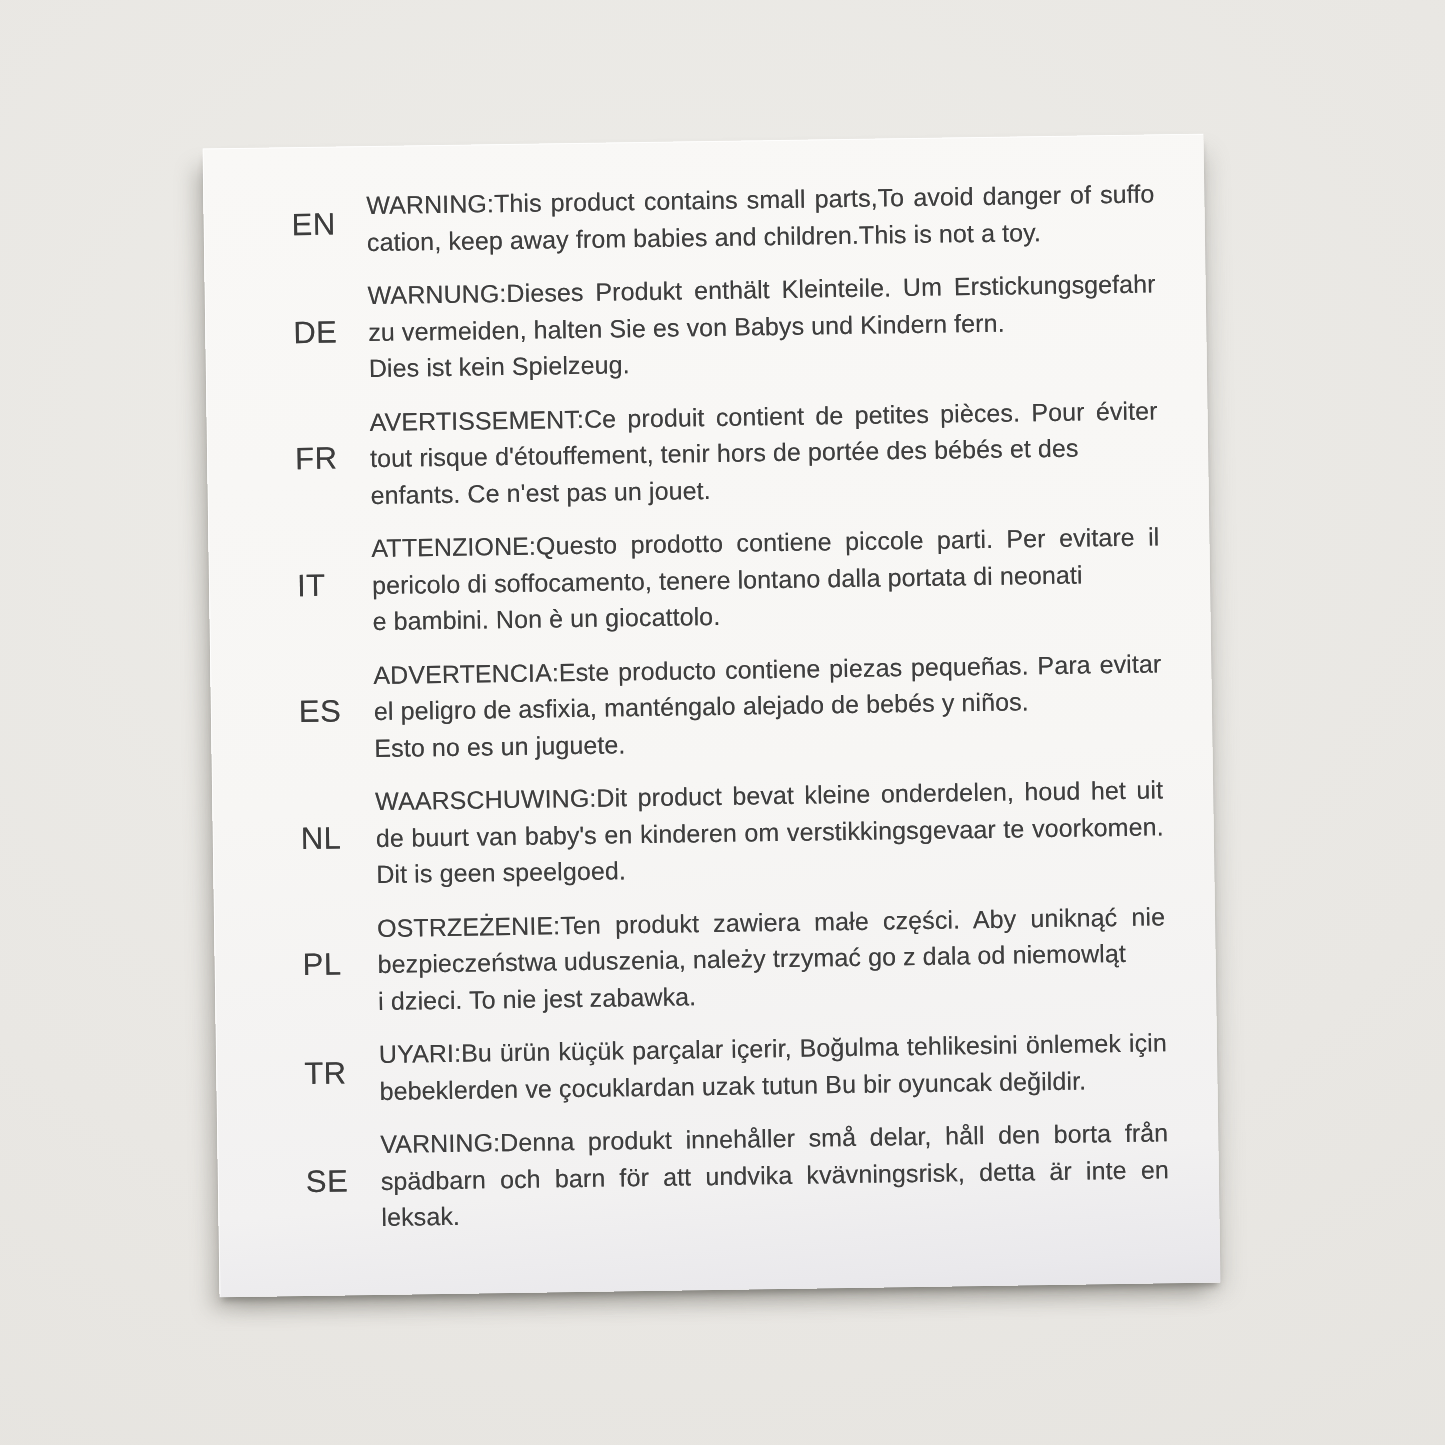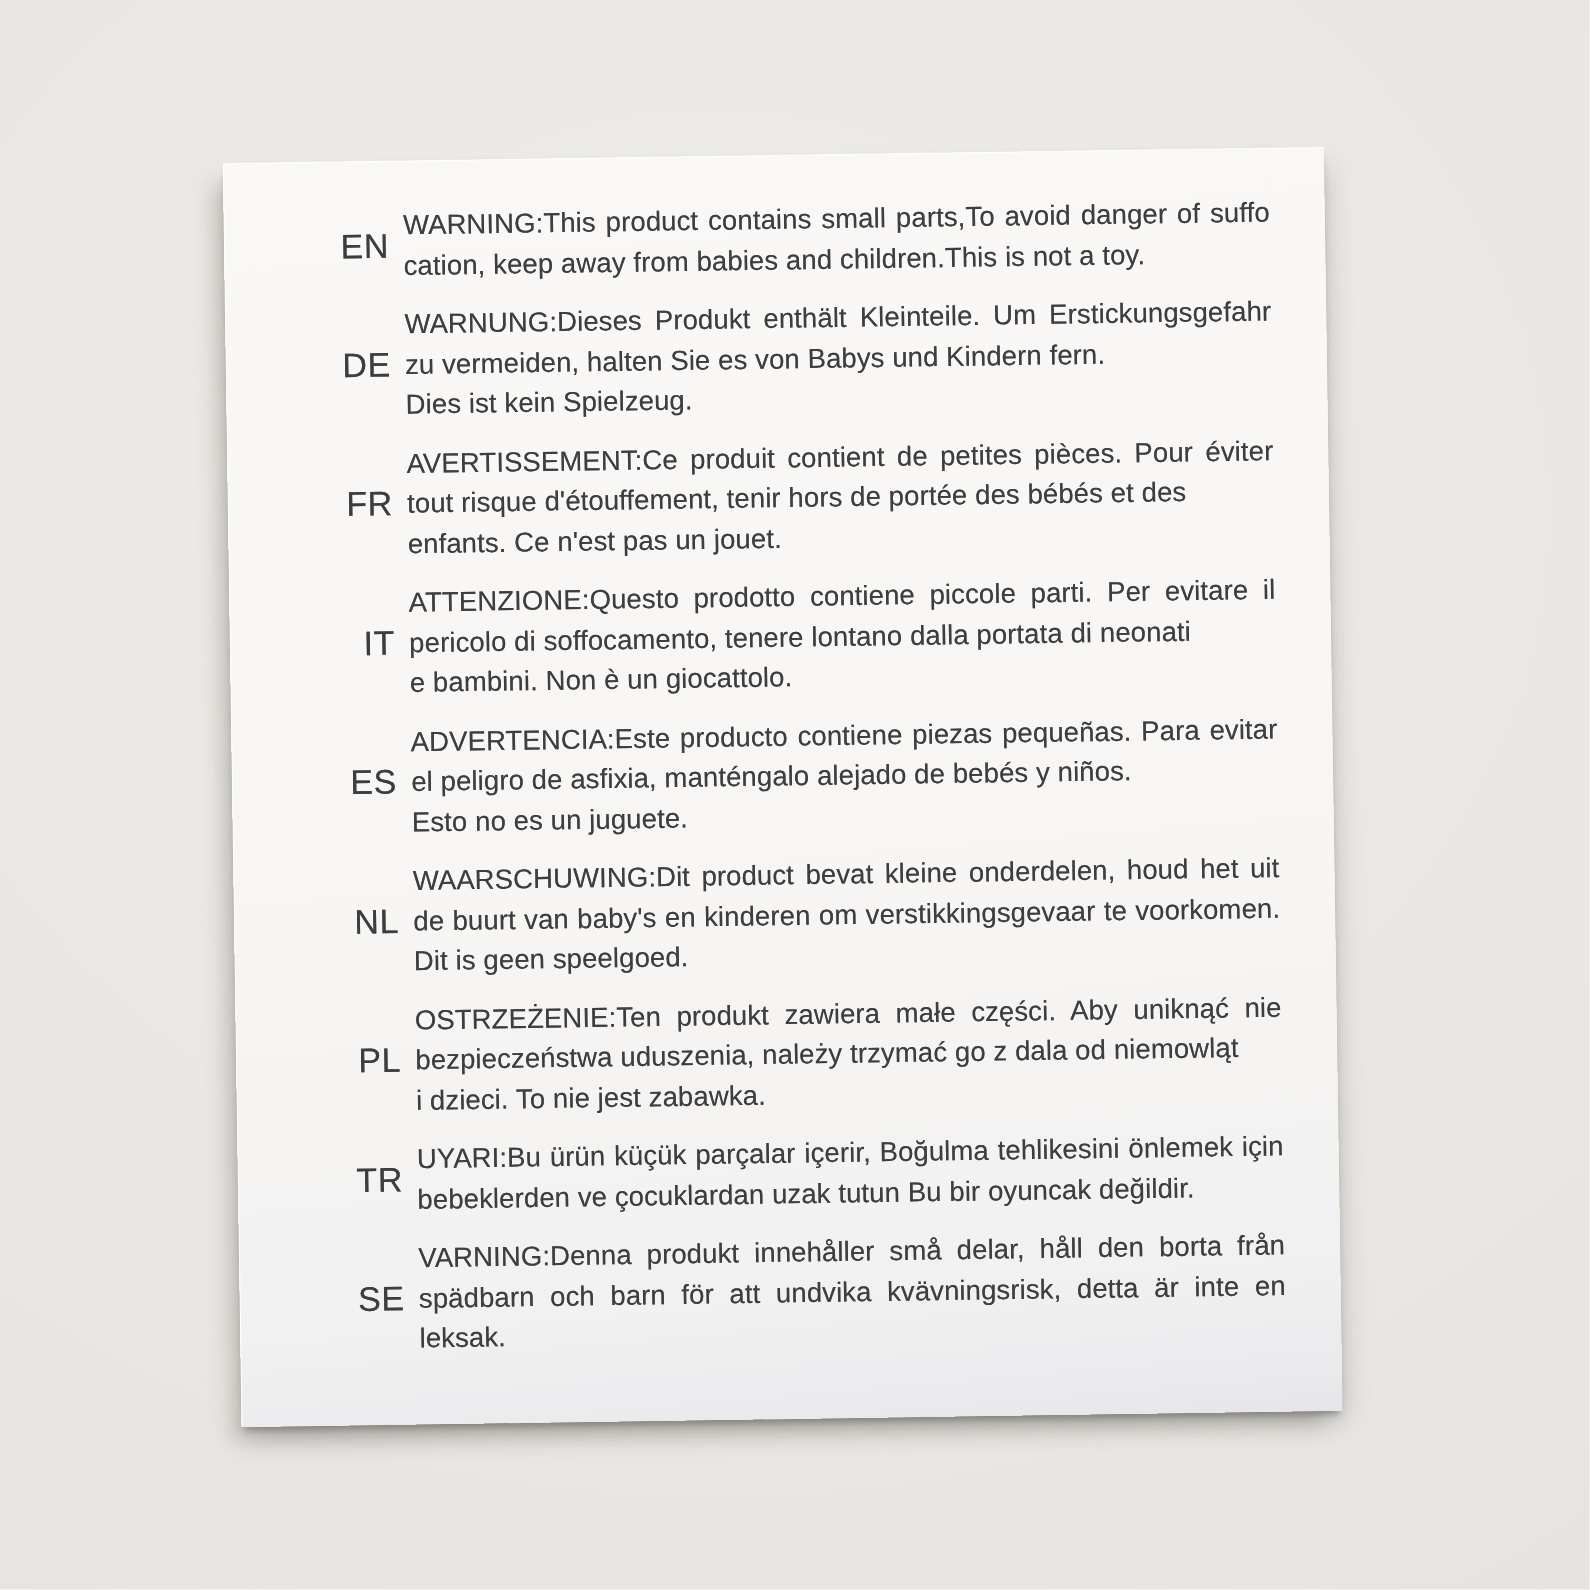--- a/index.html
+++ b/index.html
@@ -39,21 +39,21 @@
   .sections {
     padding: 41px 50px 0 88px;
   }
   .row {
     display: flex;
     align-items: center;
     margin-bottom: 17px;
   }
   .code {
     flex: 0 0 62px;
-    text-align: right;
+    text-align: left;
     font-size: 31px;
     letter-spacing: 0.5px;
     color: #3d3d3d;
     text-shadow: 0 0 0.6px rgba(61, 61, 61, 0.75);
   }
   .lines {
     margin-left: 13px;
     width: 793px;
     font-size: 25px;
     line-height: 36.5px;

